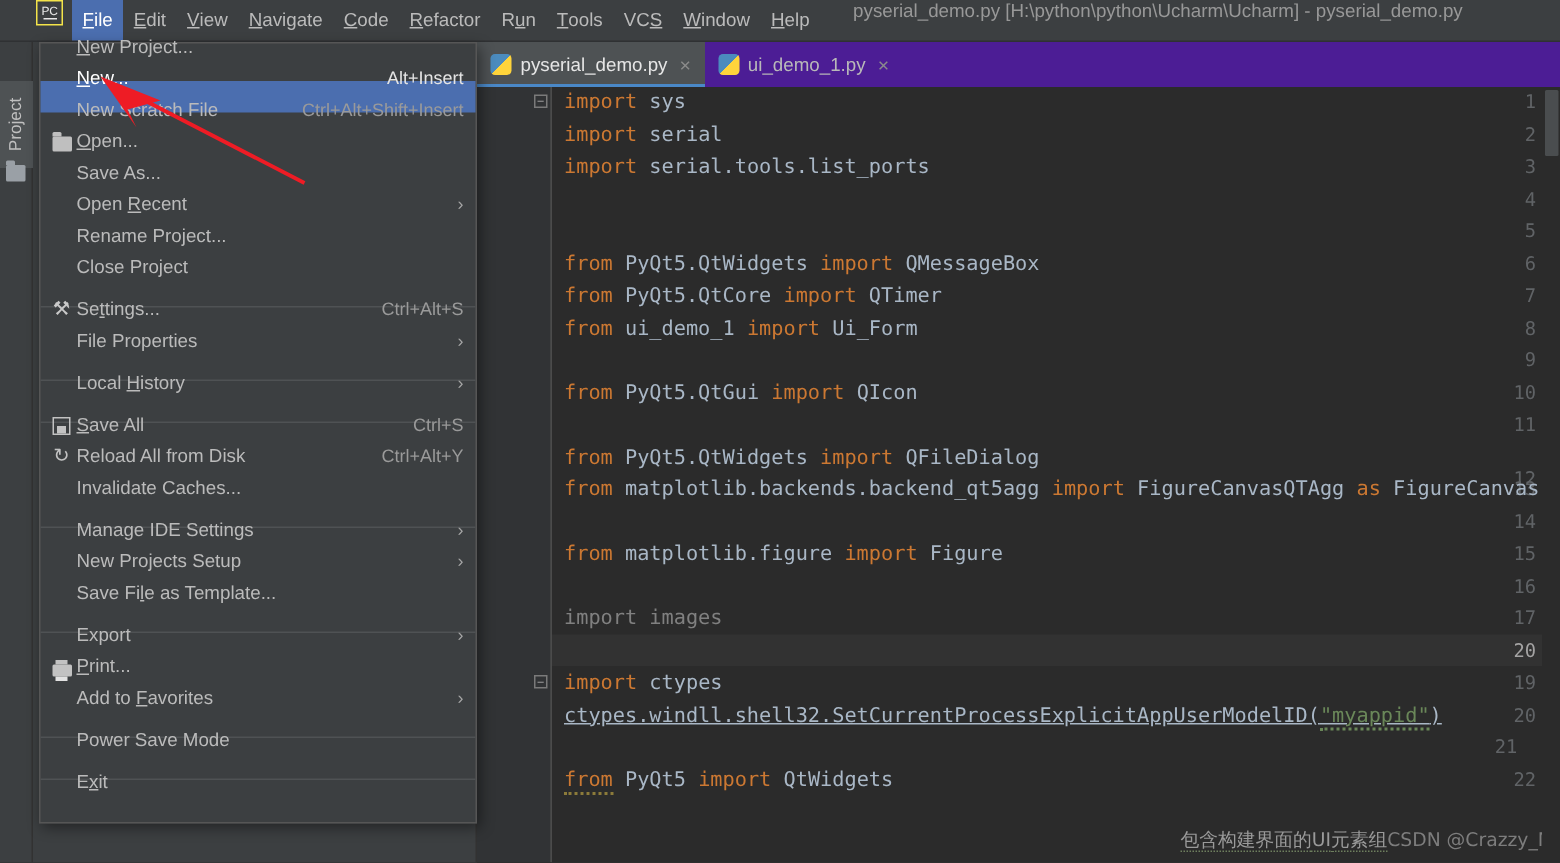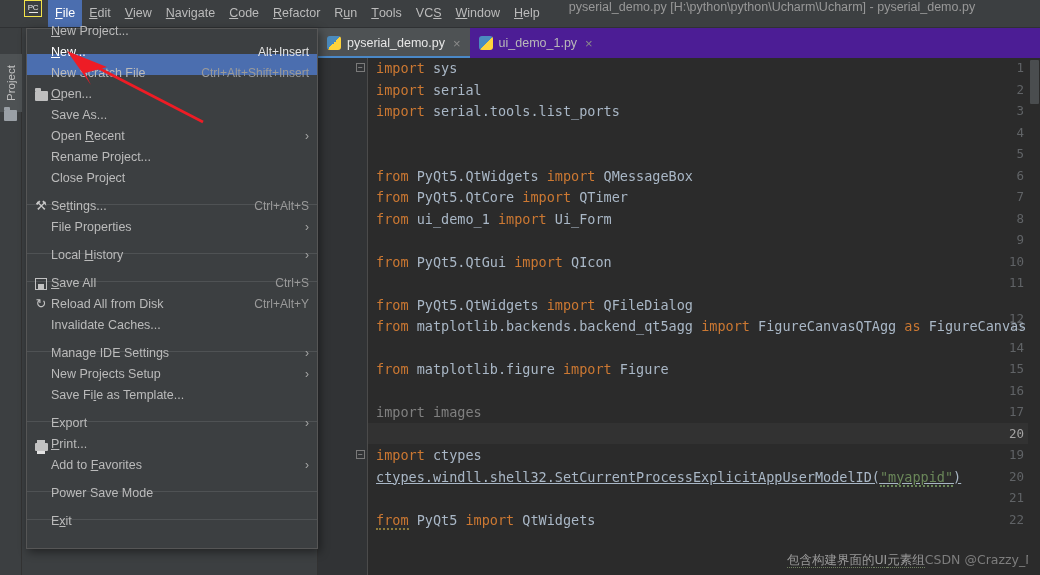--- a/index.html
+++ b/index.html
@@ -259,21 +259,21 @@
           <div class="lnum" style="top: 324.5px;">16</div>
           <div class="lnum" style="top: 346px;">17</div>
           <div class="code-line" style="top: 346px;"><span class="gray">import images</span></div>
           <div class="caret-row" style="top: 364.5px;"></div>
           <div class="lnum cur" style="top: 367.5px;">20</div>
           <div class="lnum" style="top: 389px;">19</div>
           <div class="fold" style="top: 392px;">−</div>
           <div class="code-line" style="top: 389px;"><span class="kw">import</span><span class="id"> ctypes</span></div>
           <div class="lnum" style="top: 410.5px;">20</div>
           <div class="code-line" style="top: 410.5px; text-decoration: underline;"><span class="id">ctypes.windll.shell32.SetCurrentProcessExplicitAppUserModelID(</span><span class="str wavy-green">"myappid"</span><span class="id">)</span></div>
-          <div class="lnum" style="top: 432px;">21</div>
+          <div class="lnum" style="top: 432px; text-align: center;">21</div>
           <div class="lnum" style="top: 453.5px;">22</div>
           <div class="code-line" style="top: 453.5px;"><span class="kw wavy-red">from</span><span class="id"> PyQt5 </span><span class="kw">import</span><span class="id"> QtWidgets</span></div>
         </div>
       <div class="watermark"><span class="uu">包含构建界面的</span><span class="uu">UI</span><span class="uu">元素组</span><span>CSDN @Crazzy_M</span></div>
       <div class="scroll-right">
         <div class="scroll-thumb"></div>
       </div>
     </div>
   </div>
 

